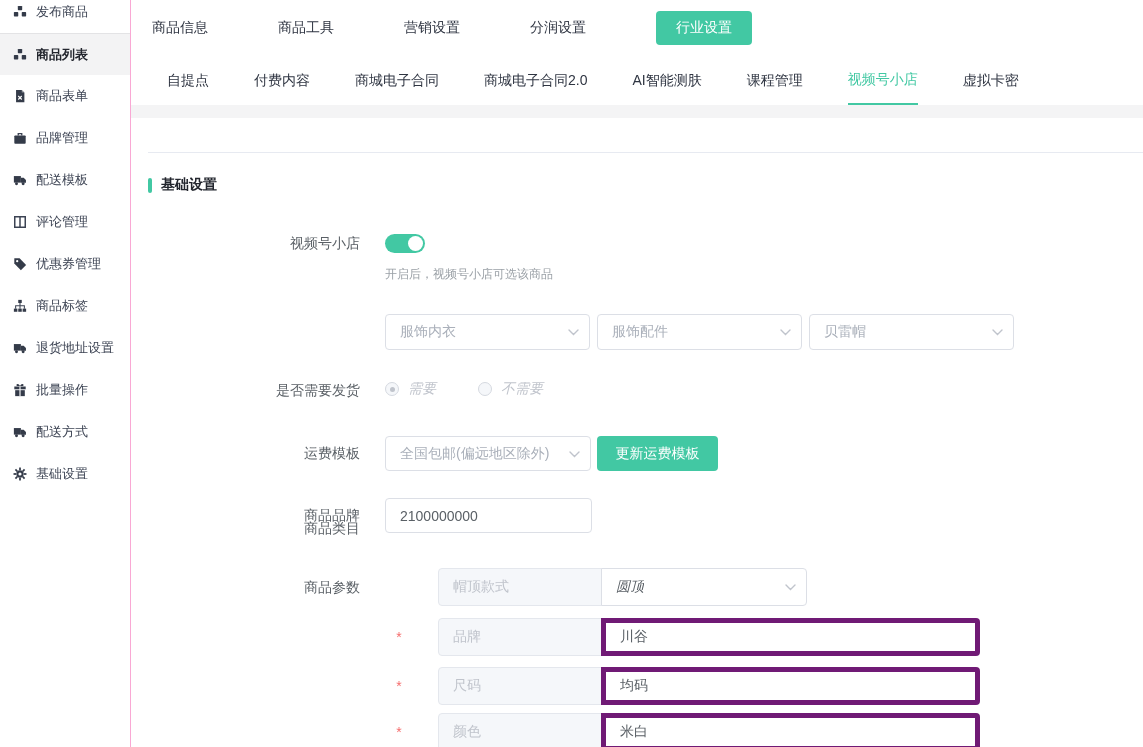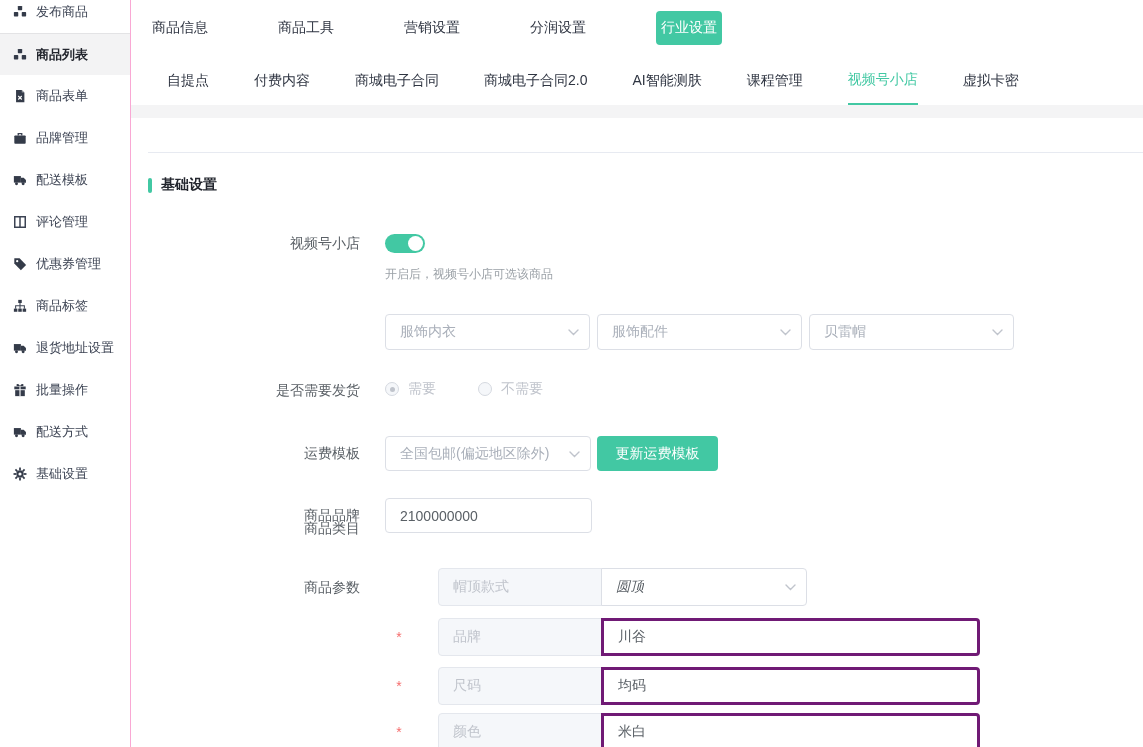--- a/index.html
+++ b/index.html
@@ -16,21 +16,21 @@
   .side-item.active { background:#f3f3f4; border-top:1px solid #e3e3e5; font-weight:bold; color:#23262e; }
   .sicon { width:14px; height:14px; flex:0 0 14px; fill:#343b49; }
   .side-item span.lbl { overflow:hidden; }
 
   
   .main { position:absolute; left:131px; top:0; width:1012px; height:747px; }
 
   .tabcard { position:relative; width:100%; height:105px; background:#fff; }
   .tabs-primary { display:flex; align-items:center; height:56px; padding-left:21px; }
   .tab1 { margin-right:70px; color:#2f3542; cursor:pointer; }
-  .tab1.btn-active { background:#42c8a3; color:#fff; padding:8px 5px; border-radius:4px; margin-right:0; }
+  .tab1.btn-active { background:#42c8a3; color:#fff; padding:8px 20px; border-radius:4px; margin-right:0; }
   .tabs-secondary { display:flex; align-items:stretch; height:49px; padding-left:36px; gap:45px; }
   .tab2 { display:flex; align-items:center; color:#2f3542; cursor:pointer; }
   .tab2.active { color:#42c8a3; border-bottom:2px solid #42c8a3; }
 
   .gray-gap { width:100%; height:13px; background:#f4f4f5; }
 
   .content { position:relative; width:100%; height:629px; background:#fff; overflow:hidden; }
   .divider { position:absolute; top:34px; left:17px; right:0; height:1px; background:#e7eaf1; }
   .sec-title { position:absolute; top:58px; left:17px; display:flex; align-items:center; gap:9px;
     font-weight:bold; color:#23262e; }
@@ -54,21 +54,21 @@
   .tinput { height:35px; border:1px solid #dcdfe6; border-radius:4px; padding:0 14px;
     color:#5a6066; font-size:14px; font-family:inherit; background:#fff; outline:none; }
 
   
   .row-category { position:absolute; top:196px; left:254px; display:flex; gap:7px; }
   .row-category .flabel { top:196px; left:-254px; line-height:36px; }
   .row-category .sel { width:205px; }
 
   
   .row-ship .flabel { top:262px; line-height:20px; }
-  .radios { position:absolute; left:254px; top:262px; display:flex; gap:42px; }
+  .radios { position:absolute; left:254px; top:262px; display:flex; gap:42px;font-style:italic; }
   .radio { display:flex; align-items:center; gap:9px; color:#c0c4cc; cursor:pointer; }
   .rdot { width:14px; height:14px; border-radius:50%; border:1px solid #d5d9e0; background:#f5f7fa;
     display:flex; align-items:center; justify-content:center; }
   .rdot.checked::after { content:""; width:5px; height:5px; border-radius:50%; background:#c0c4cc; }
 
   
   .row-freight .flabel { top:318px; line-height:35px; }
   .row-freight .sel { position:absolute; left:254px; top:318px; width:206px; height:35px; }
   .btn-teal { position:absolute; left:466px; top:318px; width:121px; height:35px; background:#42c8a3;
     color:#fff; border:none; border-radius:4px; font-size:14px; font-family:inherit; cursor:pointer; }
@@ -78,21 +78,21 @@
   .row-brand .tinput { position:absolute; left:254px; top:380px; width:207px; }
 
   
   .row-params .flabel { top:450px; line-height:38px; }
   .prow { position:absolute; left:307px; display:flex; }
   .prow.p0 { top:450px; } .prow.p1 { top:500px; } .prow.p2 { top:549px; } .prow.p3 { top:595px; }
   .req { position:absolute; left:-49px; top:0; width:20px; line-height:38px; color:#f56c6c; text-align:center; }
   .pname { width:164px; height:38px; background:#f5f7fa; border:1px solid #e4e7ed;
     border-radius:4px 0 0 4px; display:flex; align-items:center; padding:0 14px; color:#c0c4cc; }
   .prow .sel { width:206px; height:38px; margin-left:-1px; border-radius:0 4px 4px 0; }
-  .pinput { width:379px; height:38px; margin-left:-1px; border:3px solid #701a75;
+  .pinput { width:379px; height:38px; margin-left:-1px; border:5px solid #701a75;
     border-radius:0 4px 4px 0; padding:0 14px; color:#5a6066; font-size:14px; font-family:inherit;
     background:#fff; outline:none; }
 </style>
 </head>
 <body>
 
 <svg width="0" height="0" style="position:absolute" aria-hidden="true">
   <defs>
     <symbol id="i-cubes" viewBox="0 0 16 16">
         <rect x="5.5" y="1" width="5" height="5" rx="0.8"></rect>

